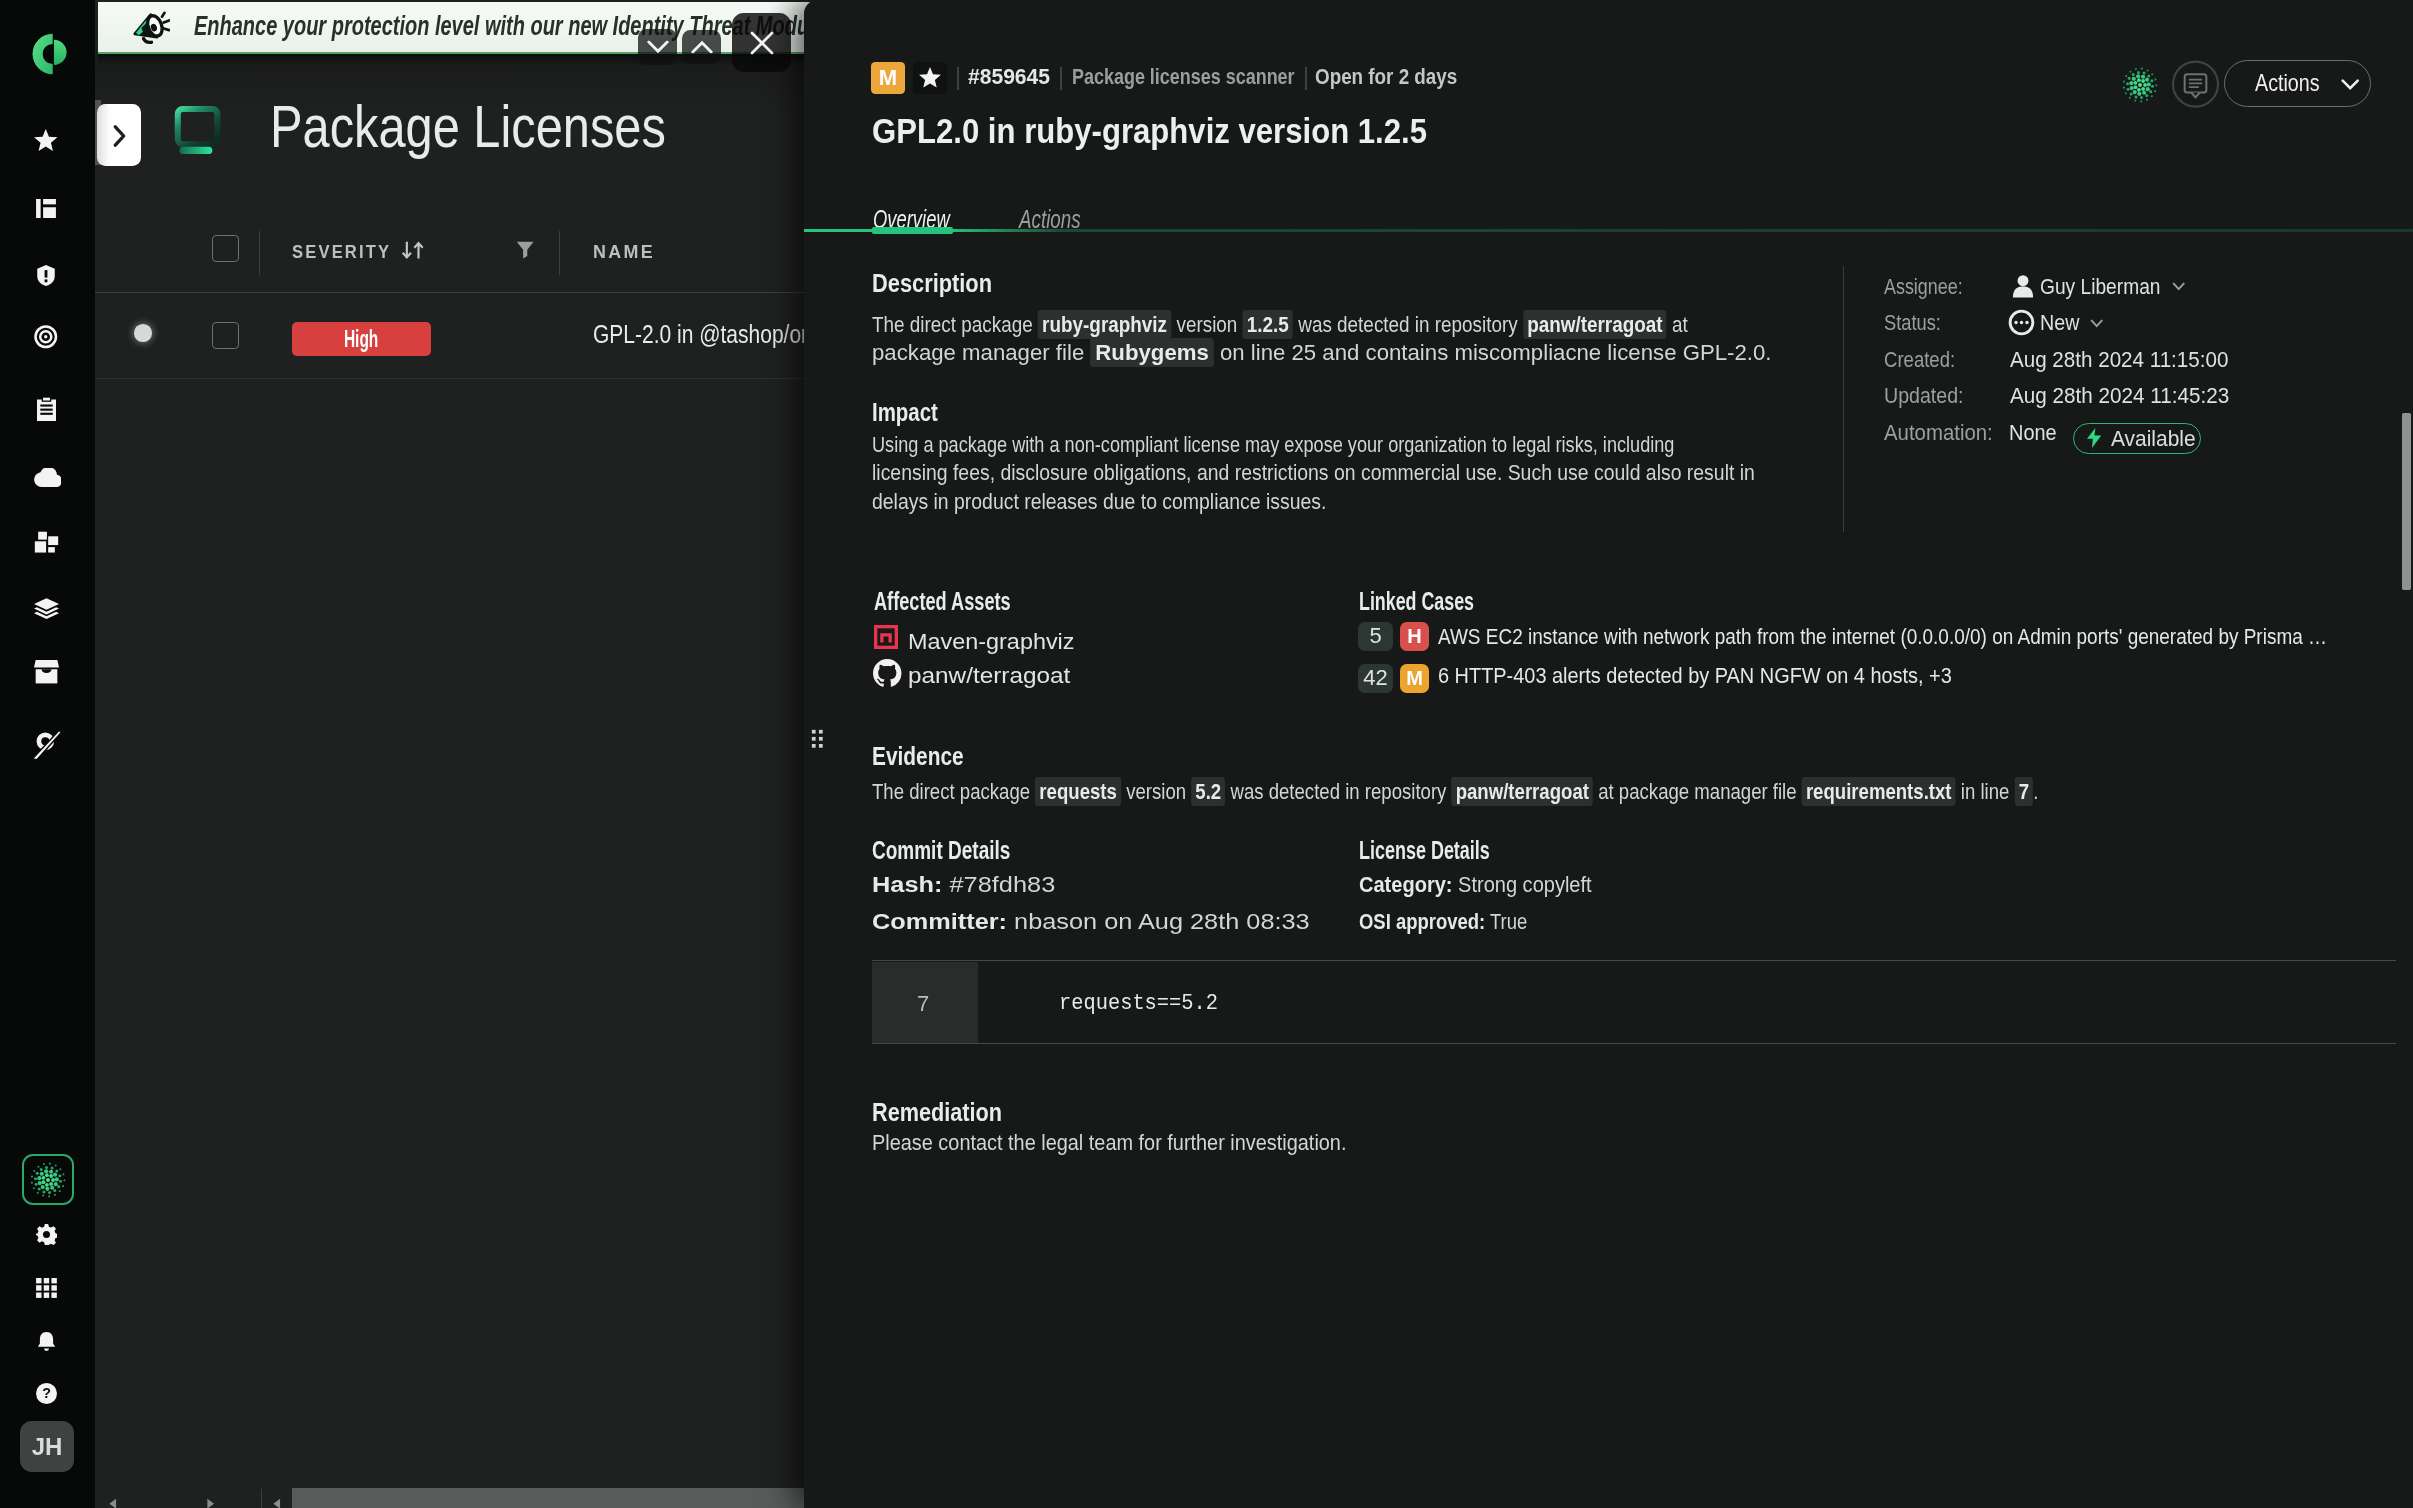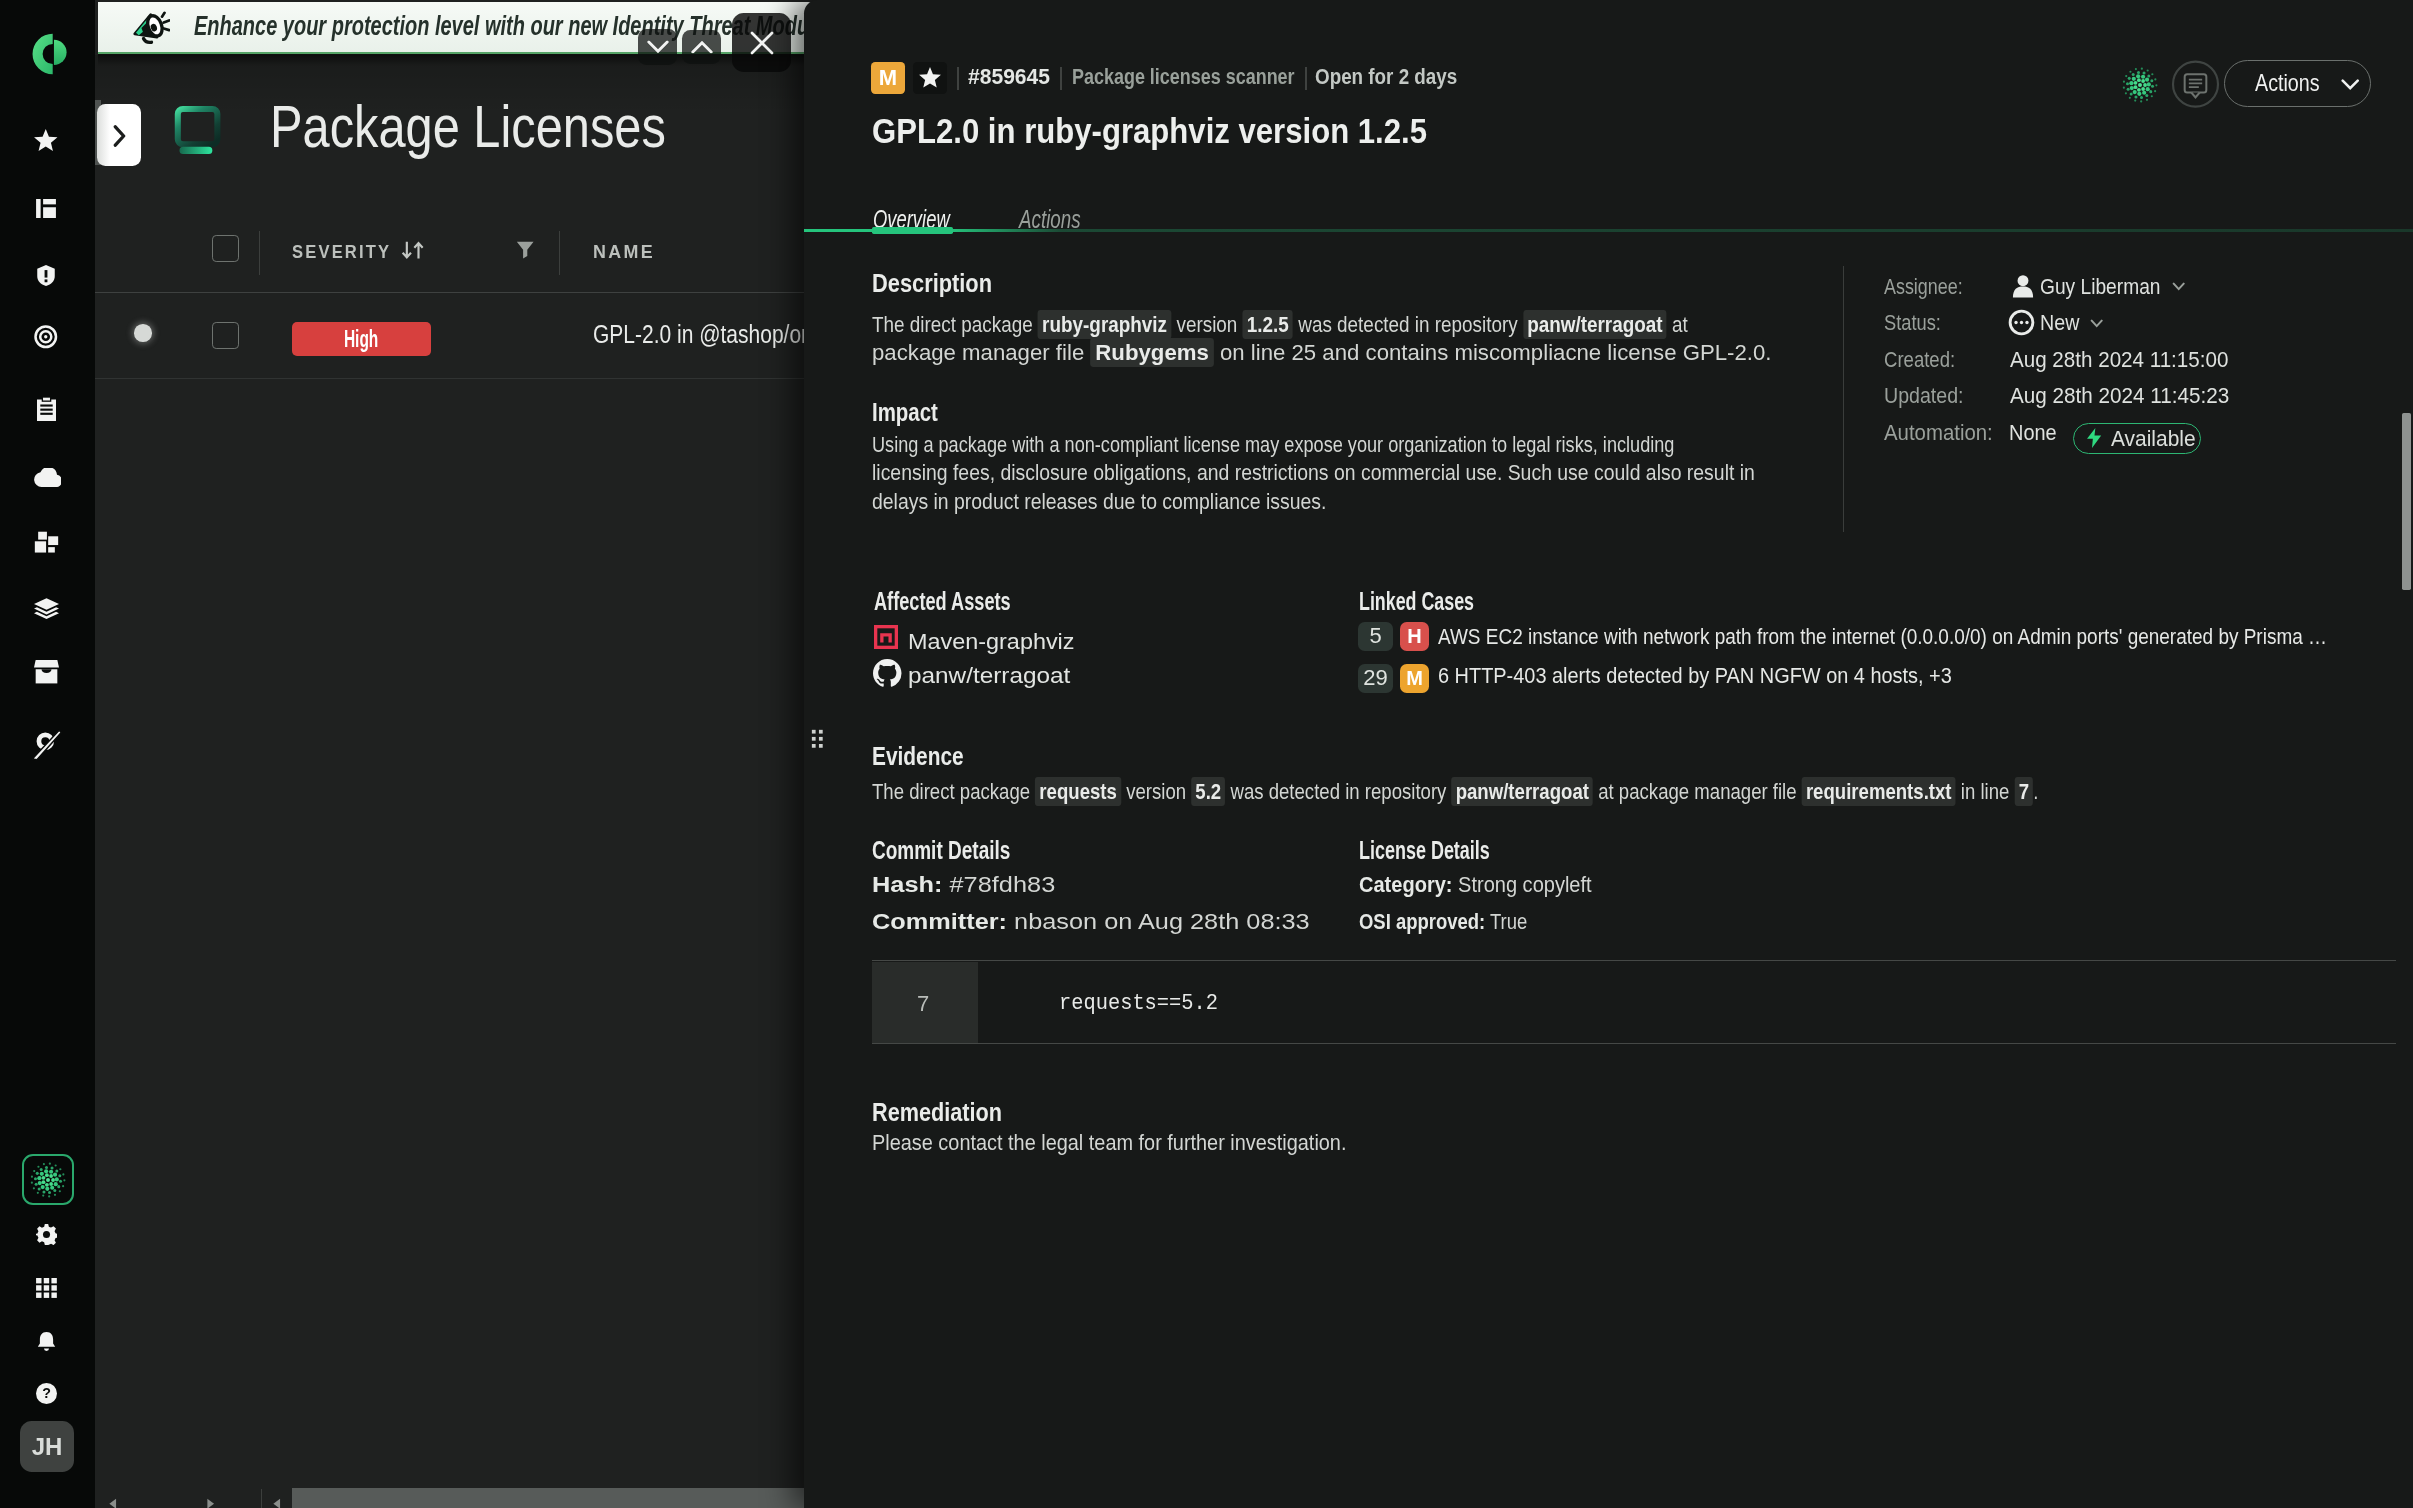--- a/index.html
+++ b/index.html
@@ -446,21 +446,21 @@
   <div class="para" id="t_maven" style="left:104px;top:629px;color:#e2e5e2;">Maven-graphviz</div>
   <svg width="28.5" height="28.5" viewBox="0 0 16 16" style="position:absolute;left:69px;top:659px;">
     <path fill="#f0f1f0" d="M8 0C3.58 0 0 3.58 0 8c0 3.54 2.29 6.53 5.47 7.59.4.07.55-.17.55-.38 0-.19-.01-.82-.01-1.49-2.01.37-2.53-.49-2.69-.94-.09-.23-.48-.94-.82-1.13-.28-.15-.68-.52-.01-.53.63-.01 1.08.58 1.23.82.72 1.21 1.87.87 2.33.66.07-.52.28-.87.51-1.07-1.78-.2-3.64-.89-3.64-3.95 0-.87.31-1.59.82-2.15-.08-.2-.36-1.02.08-2.12 0 0 .67-.21 2.2.82.64-.18 1.32-.27 2-.27s1.36.09 2 .27c1.53-1.04 2.2-.82 2.2-.82.44 1.1.16 1.92.08 2.12.51.56.82 1.27.82 2.15 0 3.07-1.87 3.75-3.65 3.95.29.25.54.73.54 1.48 0 1.07-.01 1.93-.01 2.2 0 .21.15.46.55.38A8.01 8.01 0 0016 8c0-4.42-3.58-8-8-8z"></path>
   </svg>
   <div class="para" id="t_panw" style="left:104px;top:663px;color:#e2e5e2;">panw/terragoat</div>
 
   <div class="hd" id="h_lc" style="left:555px;top:587px;">Linked Cases</div>
   <div class="badge" style="left:554px;top:622px;width:35px;height:28.5px;background:#2c3632;border-radius:6.7px;"><span style="font-size:22px;color:#dfe3df;line-height:28.5px;">5</span></div>
   <div class="badge" style="left:596px;top:622px;width:29px;height:28.5px;background:#d8504c;border-radius:6.7px;"><span style="font-size:20px;font-weight:bold;color:#fff;line-height:28.5px;">H</span></div>
   <div class="para" style="left:634px;top:624px;color:#e6e8e6;max-width:1068px;overflow:hidden;text-overflow:ellipsis;transform:scaleX(0.84);">AWS EC2 instance with network path from the internet (0.0.0.0/0) on Admin ports' generated by Prisma Cloud</div>
-  <div class="badge" style="left:554px;top:664px;width:35px;height:28.5px;background:#2c3632;border-radius:6.7px;"><span style="font-size:22px;color:#dfe3df;line-height:28.5px;">29</span></div>
+  <div class="badge" style="left:554px;top:664px;width:35px;height:28.5px;background:#2c3632;border-radius:6.7px;"><span style="font-size:22px;color:#dfe3df;line-height:28.5px;">42</span></div>
   <div class="badge" style="left:596px;top:664px;width:29px;height:28.5px;background:#eda42e;border-radius:6.7px;"><span style="font-size:20px;font-weight:bold;color:#fff;line-height:28.5px;">M</span></div>
   <div class="para" id="p_c2" style="left:634px;top:663px;color:#e6e8e6;">6 HTTP-403 alerts detected by PAN NGFW on 4 hosts, +3</div>
 
   <svg width="13.4" height="20" viewBox="0 0 16 24" style="position:absolute;left:6.7px;top:729px;">
     <g fill="#cfd2cf">
       <rect x="1" y="1" width="4.5" height="4.5"></rect>
         <rect x="9.5" y="1" width="4.5" height="4.5"></rect>
       <rect x="1" y="9.5" width="4.5" height="4.5"></rect>
         <rect x="9.5" y="9.5" width="4.5" height="4.5"></rect>
       <rect x="1" y="18" width="4.5" height="4.5"></rect>

